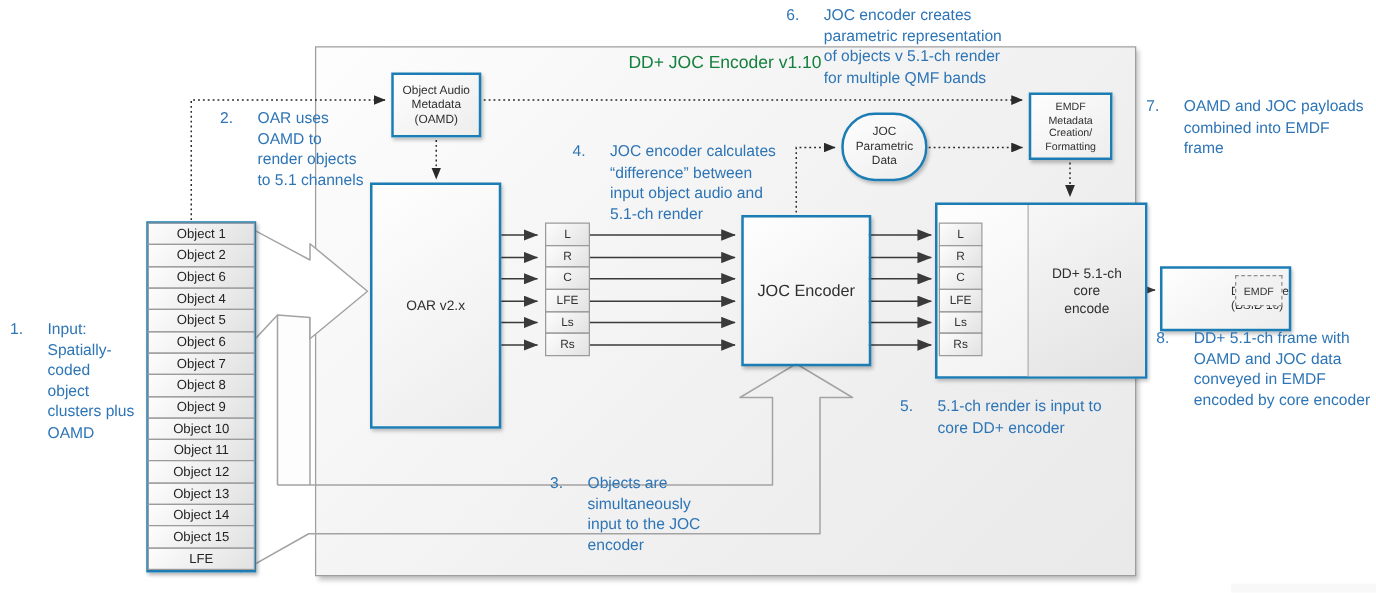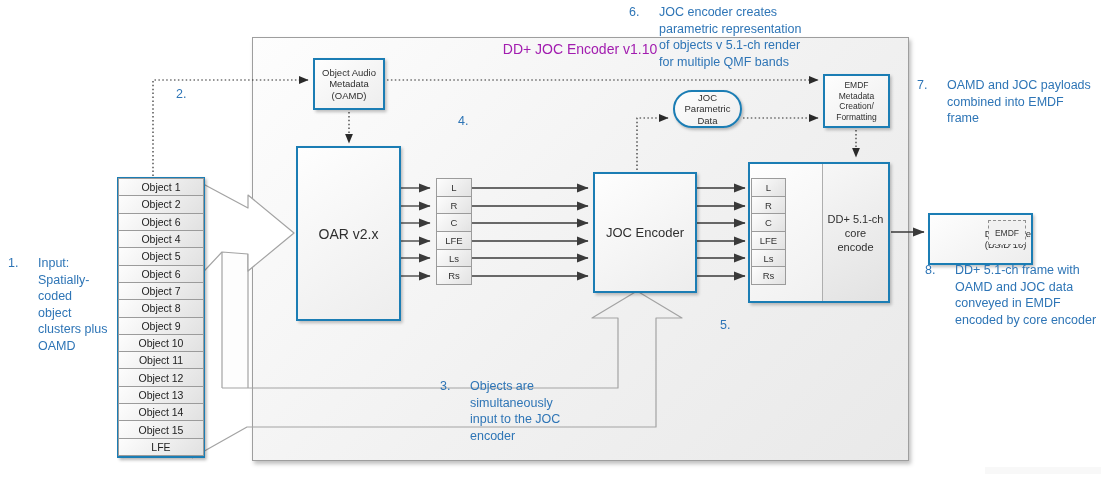--- a/index.html
+++ b/index.html
@@ -26,21 +26,21 @@
   .box-label{white-space:pre-line;}
   .tealbox{
     position:absolute;border:2px solid var(--teal);
     background:linear-gradient(145deg,#fefefe 0%,#ededed 100%);
     box-shadow:1.5px 2px 3px rgba(0,0,0,0.25);
     display:flex;align-items:center;justify-content:center;
     text-align:center;color:var(--ink);z-index:3;box-sizing:border-box;
   }
   #title{
     left:500px;top:41px;width:160px;text-align:center;
-    font-size:14px;color:#a21caf;z-index:3;
+    font-size:14px;color:#15803d;z-index:3;
   }
   
   #object-stack{
     left:117px;top:177px;width:88px;height:281px;
     border:2px solid var(--teal);box-sizing:border-box;
     display:flex;flex-direction:column;
     box-shadow:1.5px 2px 3px rgba(0,0,0,0.3);
     background:#fff;z-index:3;
   }
   .obj-row{
@@ -179,51 +179,51 @@
     <div class="obj-row">Object 15</div>
     <div class="obj-row">LFE</div>
   </div>
 
   <div class="tealbox" style="left:313px;top:58px;width:72px;height:52px;font-size:9.5px;line-height:11.5px;">
     <span class="box-label">Object Audio
 Metadata
 (OAMD)</span>
   </div>
 
-  <div class="tealbox" style="left:296px;top:146px;width:105px;height:175px;font-size:14px;">
+  <div class="tealbox" style="left:296px;top:146px;width:105px;height:197px;font-size:11px;">
     <span class="box-label">OAR v2.x</span>
   </div>
 
   <div class="chanstack" style="left:436px;top:179px;width:36px;height:106px;">
     <div class="chan-row">L</div>
     <div class="chan-row">R</div>
     <div class="chan-row">C</div>
     <div class="chan-row">LFE</div>
     <div class="chan-row">Ls</div>
     <div class="chan-row">Rs</div>
   </div>
 
   <div class="tealbox" style="left:593px;top:172px;width:104px;height:121px;font-size:13px;">
     <span class="box-label">JOC Encoder</span>
   </div>
 
-  <div class="tealbox" style="left:673px;top:90px;width:69px;height:38px;font-size:9.5px;line-height:11.5px;border-radius:27px;">
+  <div class="tealbox" style="left:673px;top:90px;width:69px;height:55px;font-size:9.5px;line-height:11.5px;border-radius:27px;">
     <span class="box-label">JOC
 Parametric
 Data</span>
   </div>
 
   <div class="tealbox" style="left:823px;top:74px;width:67px;height:54px;font-size:8.5px;line-height:10.5px;">
     <span class="box-label">EMDF
 Metadata
 Creation/
 Formatting</span>
   </div>
 
-  <div class="tealbox" style="left:748px;top:162px;width:142px;height:141px;">
+  <div class="tealbox" style="left:748px;top:162px;width:170px;height:141px;">
     <div id="core-label-pane">
       <span class="box-label">DD+ 5.1-ch
 core
 encode</span>
     </div>
   </div>
 
   <div class="chanstack" style="left:751px;top:179px;width:35px;height:106px;">
     <div class="chan-row">L</div>
     <div class="chan-row">R</div>
@@ -243,33 +243,43 @@
     <span class="num">1.</span>
     <span class="txt">Input:
 Spatially-
 coded
 object
 clusters plus
 OAMD</span>
   </div>
   <div class="note" style="left:176px;top:86px;">
     <span class="num">2.</span>
+    <span class="txt">OAR uses
+OAMD to
+render objects
+to 5.1 channels</span>
   </div>
   <div class="note" style="left:440px;top:378px;">
     <span class="num">3.</span>
     <span class="txt">Objects are
 simultaneously
 input to the JOC
 encoder</span>
   </div>
   <div class="note" style="left:458px;top:113px;">
     <span class="num">4.</span>
+    <span class="txt">JOC encoder calculates
+“difference” between
+input object audio and
+5.1-ch render</span>
   </div>
   <div class="note" style="left:720px;top:317px;">
     <span class="num">5.</span>
+    <span class="txt">5.1-ch render is input to
+core DD+ encoder</span>
   </div>
   <div class="note" style="left:629px;top:4px;">
     <span class="num">6.</span>
     <span class="txt">JOC encoder creates
 parametric representation
 of objects v 5.1-ch render
 for multiple QMF bands</span>
   </div>
   <div class="note" style="left:917px;top:77px;">
     <span class="num">7.</span>

